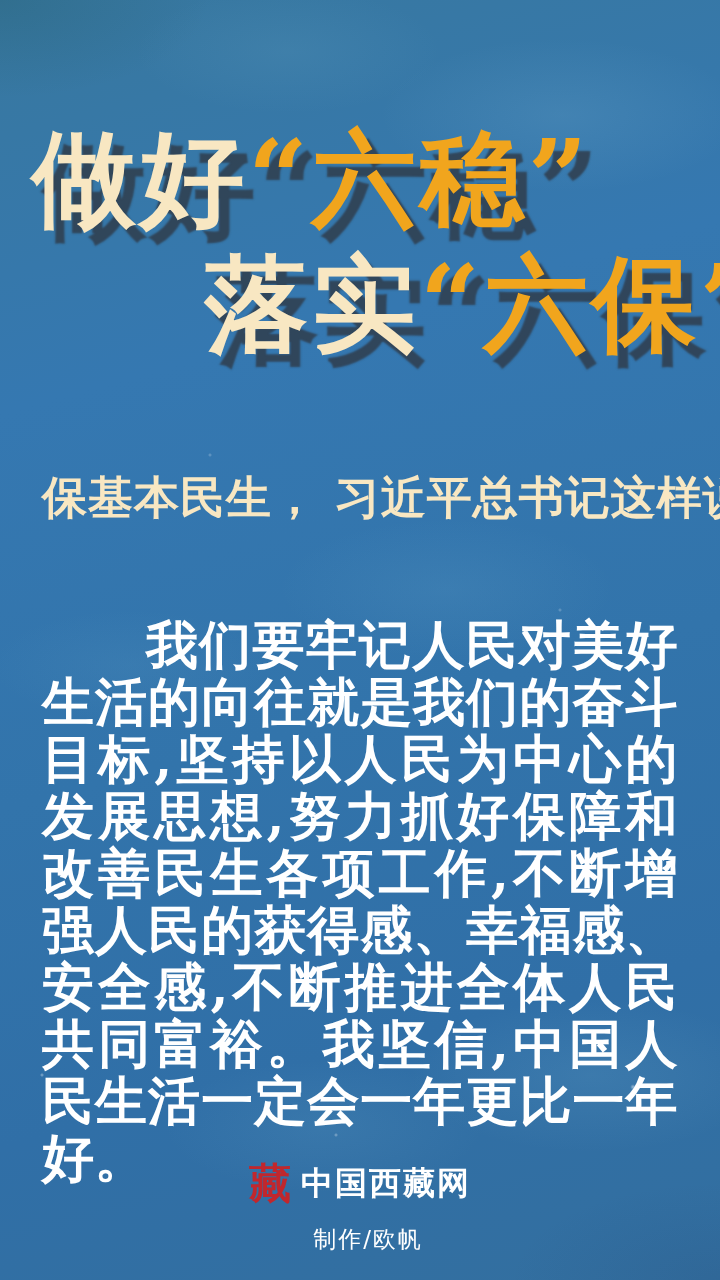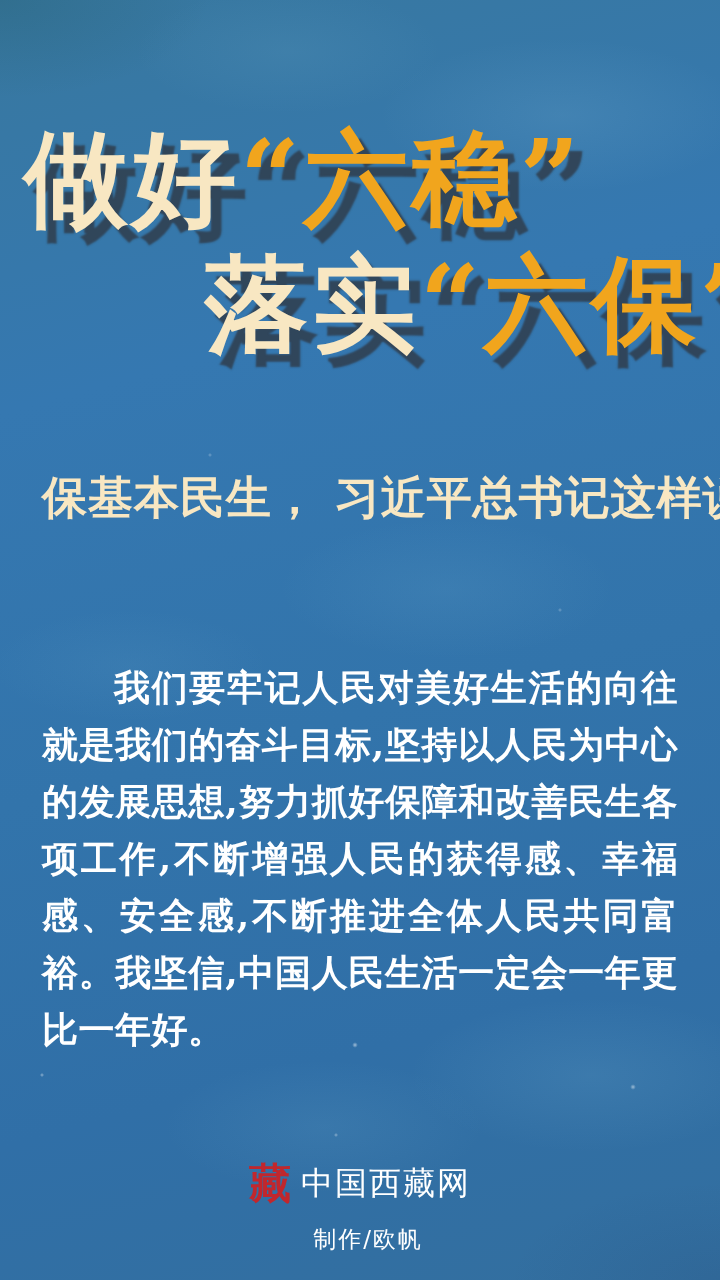--- a/index.html
+++ b/index.html
@@ -53,21 +53,21 @@
     white-space: nowrap;
   }
   .title-line .cream {
     color: #f8e7c2;
     text-shadow: 11px 13px 2px rgba(48,58,72,0.82);
   }
   .title-line .gold {
     color: #f1a51d;
     text-shadow: 11px 13px 2px rgba(48,58,72,0.82);
   }
-  .title-line.line1 { padding-left: 24px; }
+  .title-line.line1 { padding-left: 32px; }
   .title-line.line2 { padding-left: 204px; margin-top: 2px; }
 
   
   .subtitle {
     position: absolute;
     top: 468px;
     left: 0;
     width: 720px;
     padding: 0 42px;
     box-sizing: border-box;
@@ -75,30 +75,30 @@
     font-family: "DejaVu Sans", "Liberation Sans", sans-serif;
     font-weight: 800;
     font-size: 45px;
     letter-spacing: 1px;
     white-space: nowrap;
   }
 
   
   .quote {
     position: absolute;
-    top: 659px;
+    top: 616px;
     left: 0;
     width: 720px;
     padding: 0 42px;
     box-sizing: border-box;
     margin: 0;
     color: #ffffff;
     font-family: "DejaVu Serif", "Liberation Serif", serif;
     font-weight: 600;
-    font-size: 36px;
+    font-size: 52px;
     line-height: 57px;
     text-indent: 2em;
     text-align: justify;
     letter-spacing: 0.5px;
   }
 
   
   .attribution {
     position: absolute;
     top: 984px;
@@ -132,21 +132,21 @@
     color: #c1272d;
     font-family: "DejaVu Serif", serif;
     font-weight: bold;
     font-size: 42px;
     line-height: 1;
     display: inline-block;
   }
   .site-name {
     color: #ffffff;
     font-family: "DejaVu Sans", "Liberation Sans", sans-serif;
-    font-weight: normal;
+    font-weight: bold;
     font-size: 32px;
     letter-spacing: 2px;
   }
   .credit {
     margin-top: 18px;
     color: #ffffff;
     font-family: "DejaVu Sans", "Liberation Sans", sans-serif;
     font-size: 23px;
     letter-spacing: 2px;
     padding-left: 16px;

